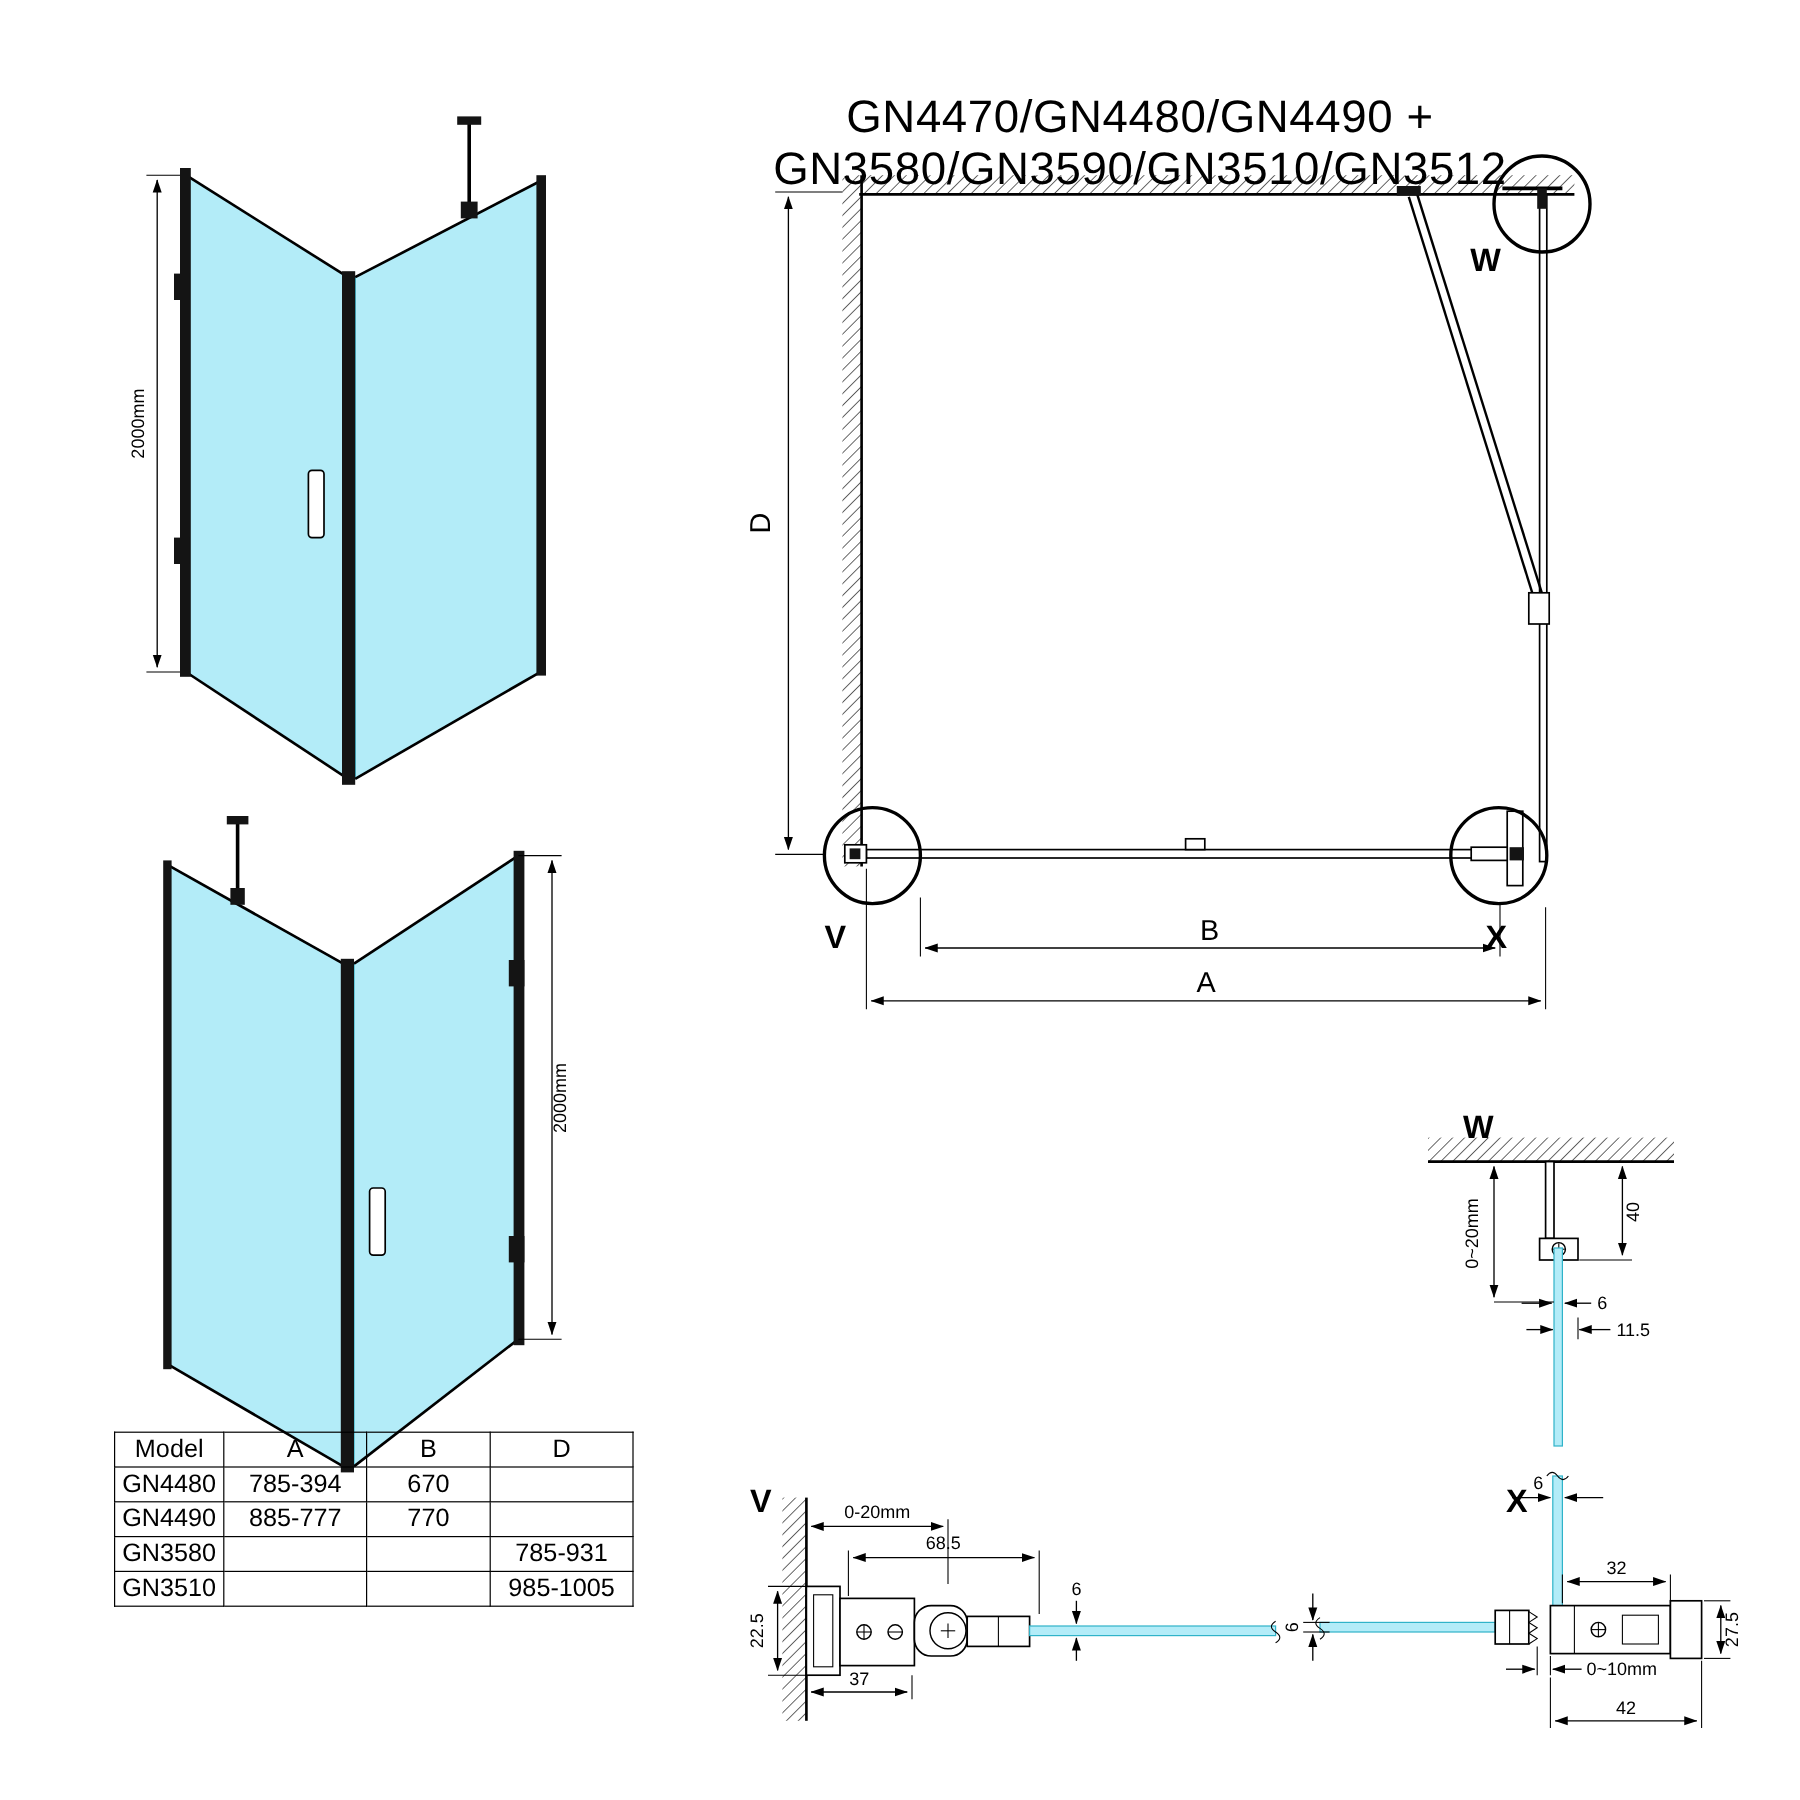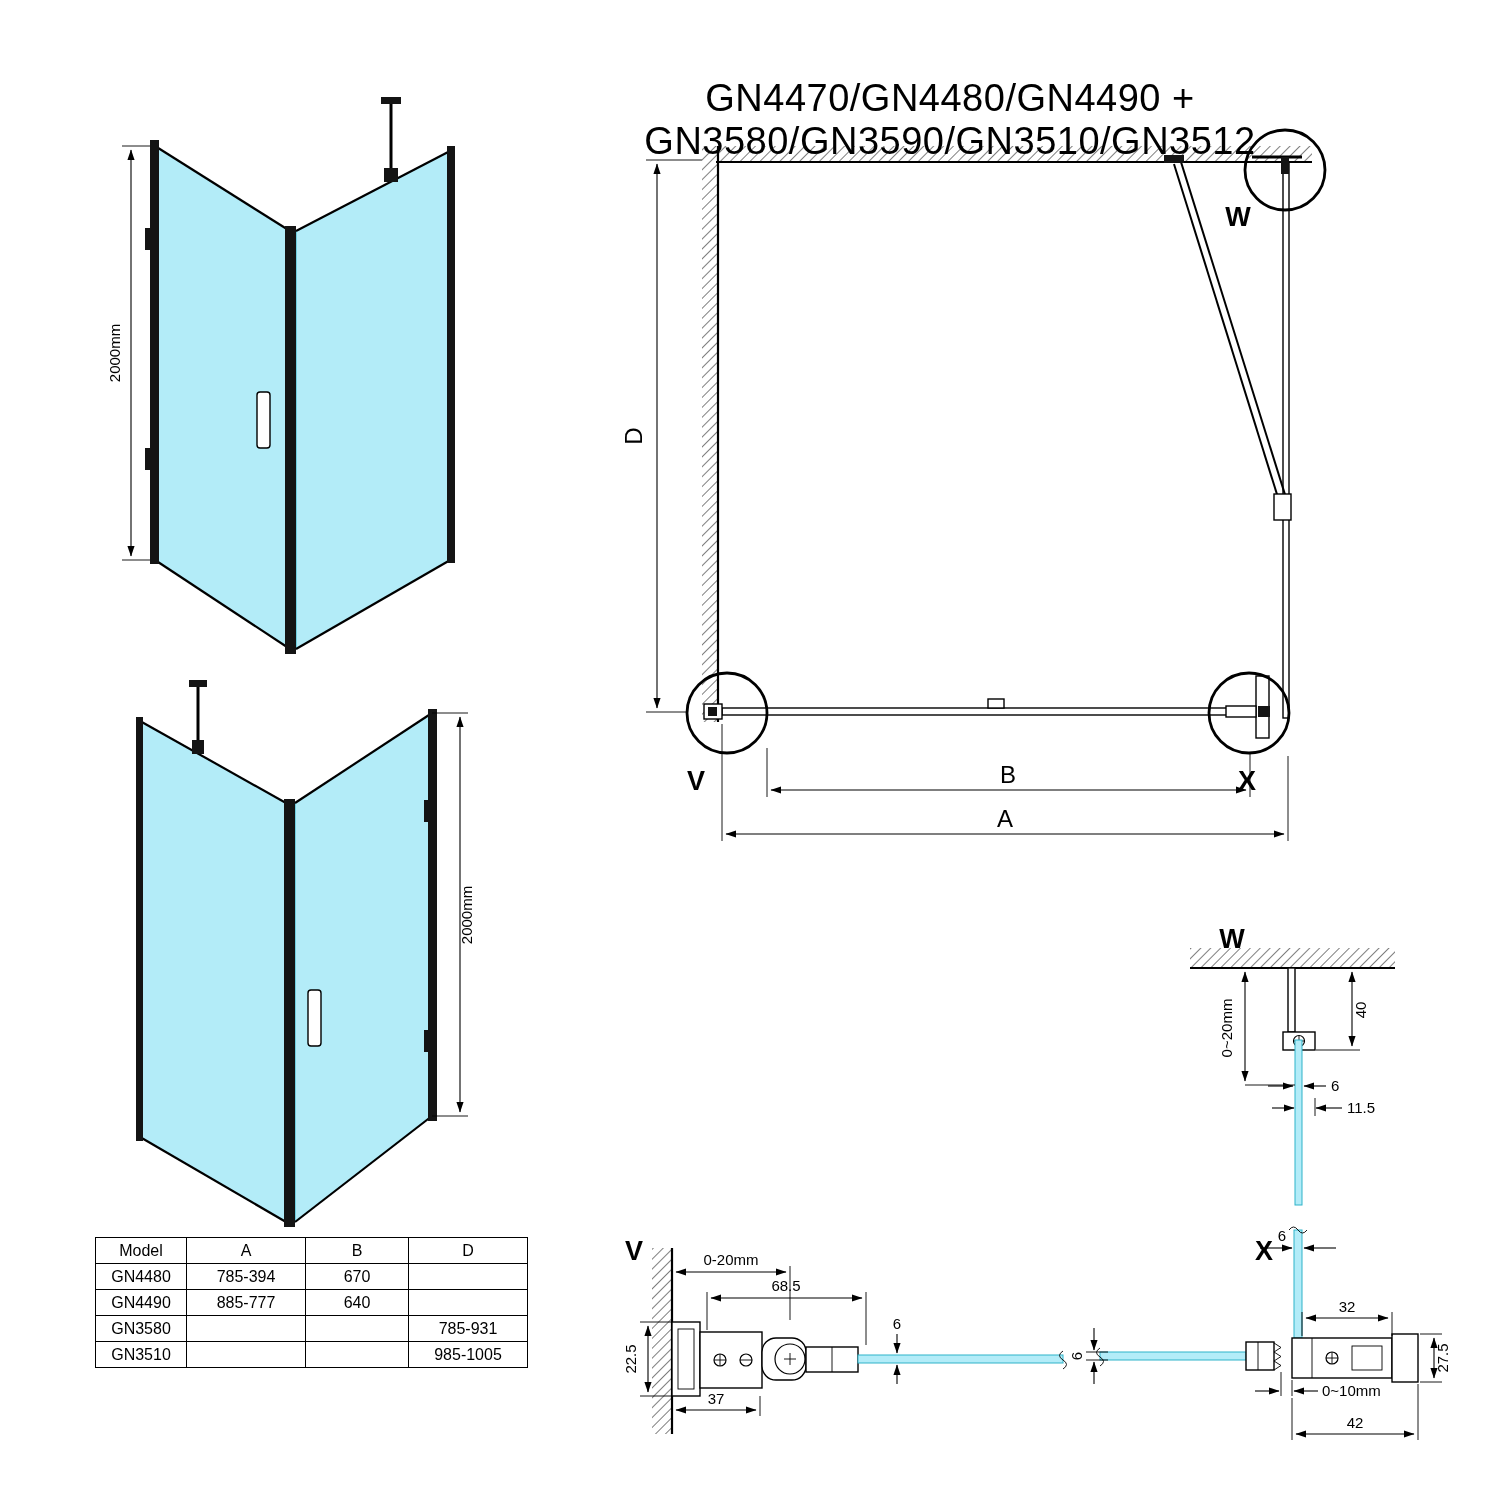--- a/index.html
+++ b/index.html
@@ -17,21 +17,21 @@
   .ln3{stroke:#000;stroke-width:3;fill:none;}
   .thin{stroke:#000;stroke-width:0.9;fill:none;}
   .dim{stroke:#000;stroke-width:1.1;fill:none;marker-start:url(#arr);marker-end:url(#arr);}
   .dimE{stroke:#000;stroke-width:1.1;fill:none;marker-end:url(#arr);}
   .prof{fill:#fff;stroke:#000;stroke-width:1.4;}
   .profT{fill:#fff;stroke:#000;stroke-width:0.9;}
   .blk{fill:#141414;stroke:none;}
   .frame{fill:#141414;stroke:none;}
   .mark{fill:none;stroke:#000;stroke-width:2.8;}
   .scr{fill:#fff;stroke:#000;stroke-width:1.2;}
-  .spec-table{position:absolute;left:95px;top:1237px;border-collapse:collapse;font-size:16px;}
+  .spec-table{position:absolute;left:95px;top:1193px;border-collapse:collapse;font-size:21px;}
   .spec-table th,.spec-table td{border:1px solid #000;height:21px;padding:2px 5px;
       text-align:center;font-weight:400;white-space:nowrap;}
   .spec-table .c-model{width:80px;} .spec-table .c-a{width:108px;}
   .spec-table .c-b{width:92px;}    .spec-table .c-d{width:108px;}
 </style>
 </head>
 <body>
 
 <div class="canvas">
 
@@ -282,21 +282,21 @@
     <tbody>
       <tr>
         <td>GN4480</td>
         <td>785-394</td>
         <td>670</td>
         <td></td>
       </tr>
       <tr>
         <td>GN4490</td>
         <td>885-777</td>
-        <td>640</td>
+        <td>770</td>
         <td></td>
       </tr>
       <tr>
         <td>GN3580</td>
         <td></td>
         <td></td>
         <td>785-931</td>
       </tr>
       <tr>
         <td>GN3510</td>

